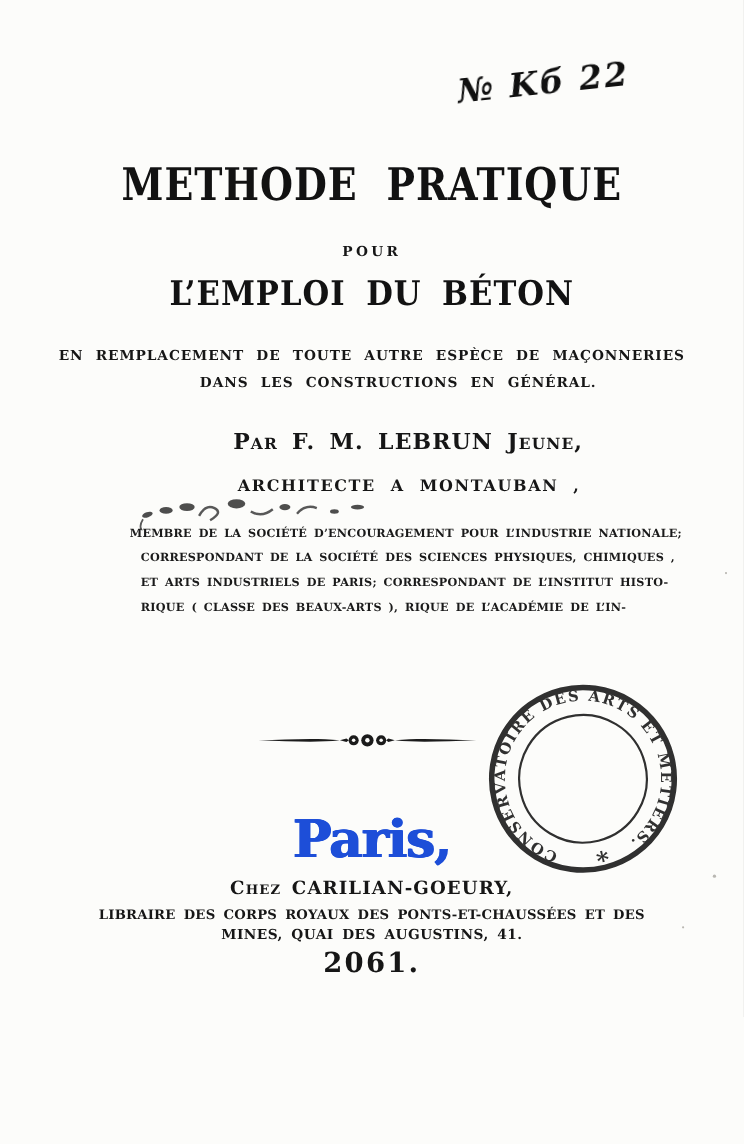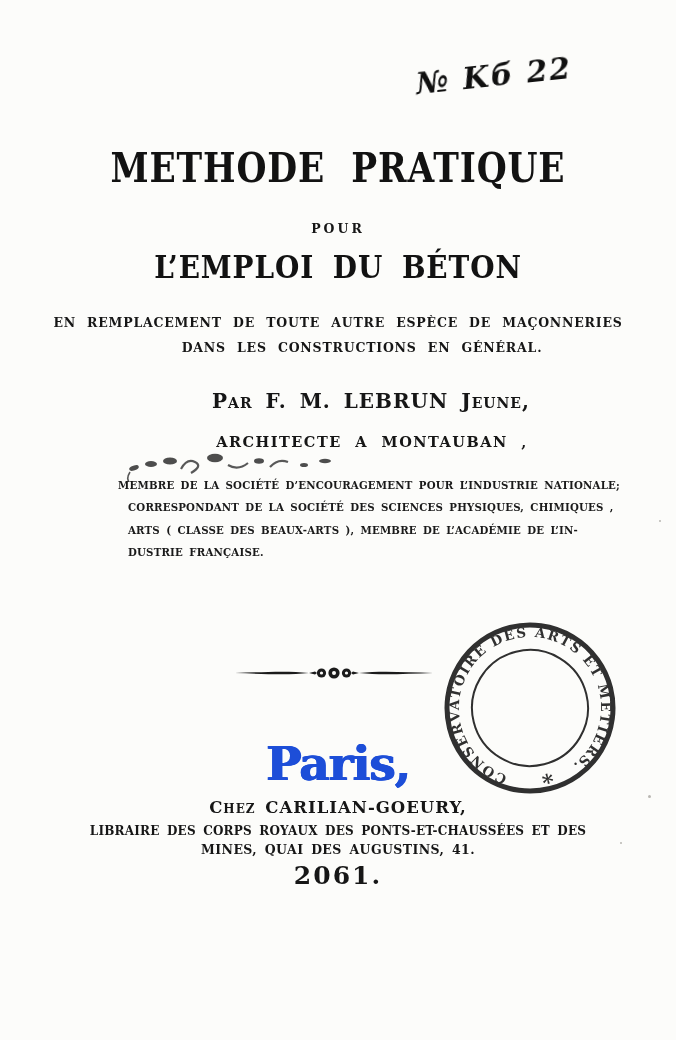--- a/index.html
+++ b/index.html
@@ -91,22 +91,22 @@
       <path d="M63,21 q6,-11 14,-7 t-4,11"></path>
       <path d="M110,17 q10,6 20,-2"></path>
       <path d="M152,19 q8,-9 18,-5"></path>
       <path d="M12,24 q-5,8 1,12" stroke-width="1.6"></path>
     </g>
   </svg>
 
   <div class="abs credentials">
     <div class="cred-line outdent">MEMBRE DE LA SOCIÉTÉ D’ENCOURAGEMENT POUR L’INDUSTRIE NATIONALE;</div>
     <div class="cred-line">CORRESPONDANT DE LA SOCIÉTÉ DES SCIENCES PHYSIQUES, CHIMIQUES ,</div>
-    <div class="cred-line">ARTS ( CLASSE DES BEAUX-ARTS ), MEMBRE DE L’ACADÉMIE DE L’IN-</div>
-    <div class="cred-line">DUSTRIE FRANÇAISE.</div>
+    <div class="cred-line">ET ARTS INDUSTRIELS DE PARIS; CORRESPONDANT DE L’INSTITUT HISTO-</div>
+    <div class="cred-line">RIQUE ( CLASSE DES BEAUX-ARTS ), RIQUE DE L’ACADÉMIE DE L’IN-</div>
   </div>
 
   <svg class="abs divider" viewBox="0 0 198 18">
     <g fill="#1b1b1b">
       <path d="M0,9 C28,8.2 52,6.6 74,9 C52,11.4 28,9.8 0,9 Z"></path>
       <path d="M198,9 C170,8.2 146,6.6 124,9 C146,11.4 170,9.8 198,9 Z"></path>
       <circle cx="99" cy="9" r="5.6"></circle>
       <circle cx="99" cy="9" r="2" fill="#fcfcfa"></circle>
       <circle cx="86.5" cy="9" r="4.6"></circle>
       <circle cx="86.5" cy="9" r="1.6" fill="#fcfcfa"></circle>

